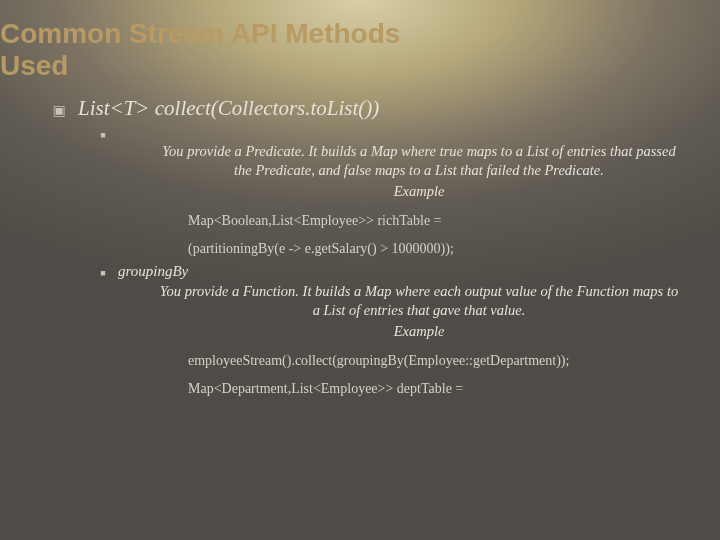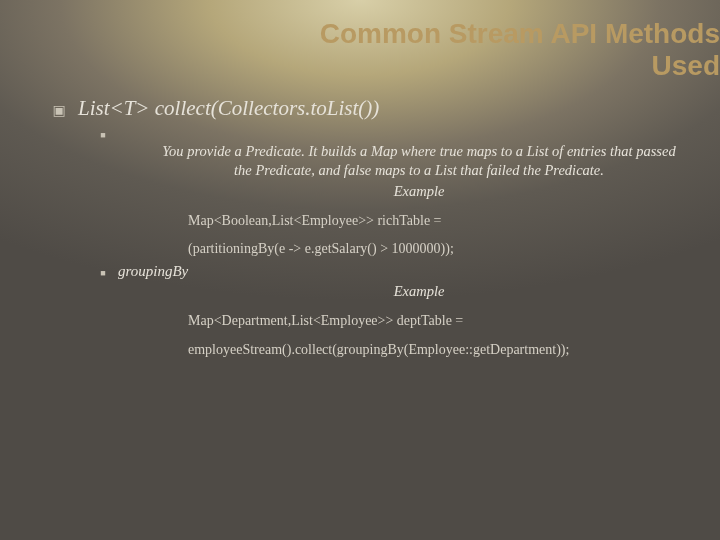--- a/index.html
+++ b/index.html
@@ -13,21 +13,21 @@
     background: radial-gradient(ellipse 600px 300px at 50% 0%,
                 #d8cfa8 0%,
                 #b5a77a 25%,
                 #7c7363 50%,
                 #5f5a52 70%,
                 #4f4b46 100%);
     font-family: Georgia, 'Times New Roman', serif;
     color: #e6e2d9;
   }
   .title {
-    text-align: right;
+    text-align: left;
     font-family: Verdana, Tahoma, sans-serif;
     font-weight: bold;
     font-size: 28px;
     color: #b89a62;
     padding-top: 18px;
     line-height: 1.15;
   }
   .content {
     padding: 8px 40px 0 40px;
   }
@@ -114,22 +114,26 @@
   </div>
 
   <div class="lvl4">Map&lt;Boolean,List&lt;Employee&gt;&gt; richTable =</div>
   <div class="lvl4">(partitioningBy(e -&gt; e.getSalary() &gt; 1000000));</div>
 
   <div class="lvl2">
     <div class="bullet">■</div>
     <div class="text">groupingBy</div>
   </div>
 
+  <div class="lvl3">
+    <div class="bullet">&nbsp;</div>
+    <div class="text">You provide a Function. It builds a Map where each output value of the Function maps to a List of entries that gave that value.</div>
+  </div>
 
   <div class="lvl3">
     <div class="bullet">&nbsp;</div>
     <div class="text">Example</div>
   </div>
 
+  <div class="lvl4">employeeStream().collect(groupingBy(Employee::getDepartment));</div>
   <div class="lvl4">Map&lt;Department,List&lt;Employee&gt;&gt; deptTable =</div>
-  <div class="lvl4">employeeStream().collect(groupingBy(Employee::getDepartment));</div>
 
 </div>
 
 </body></html>

